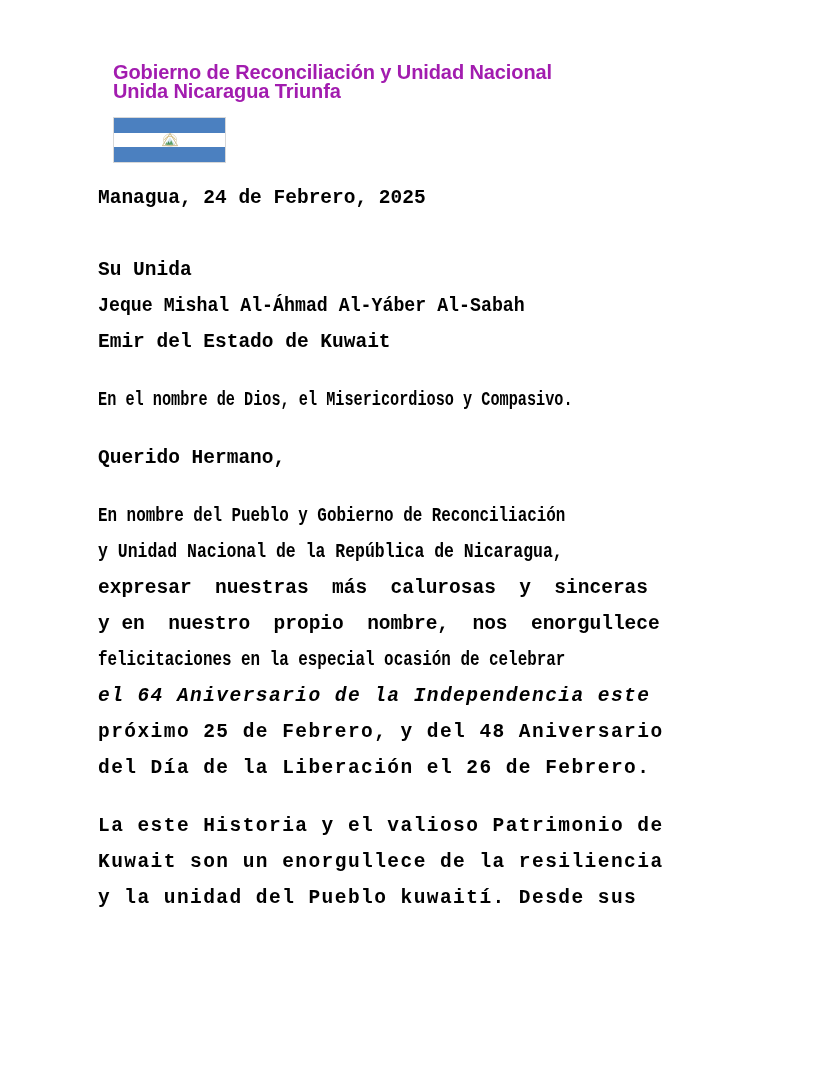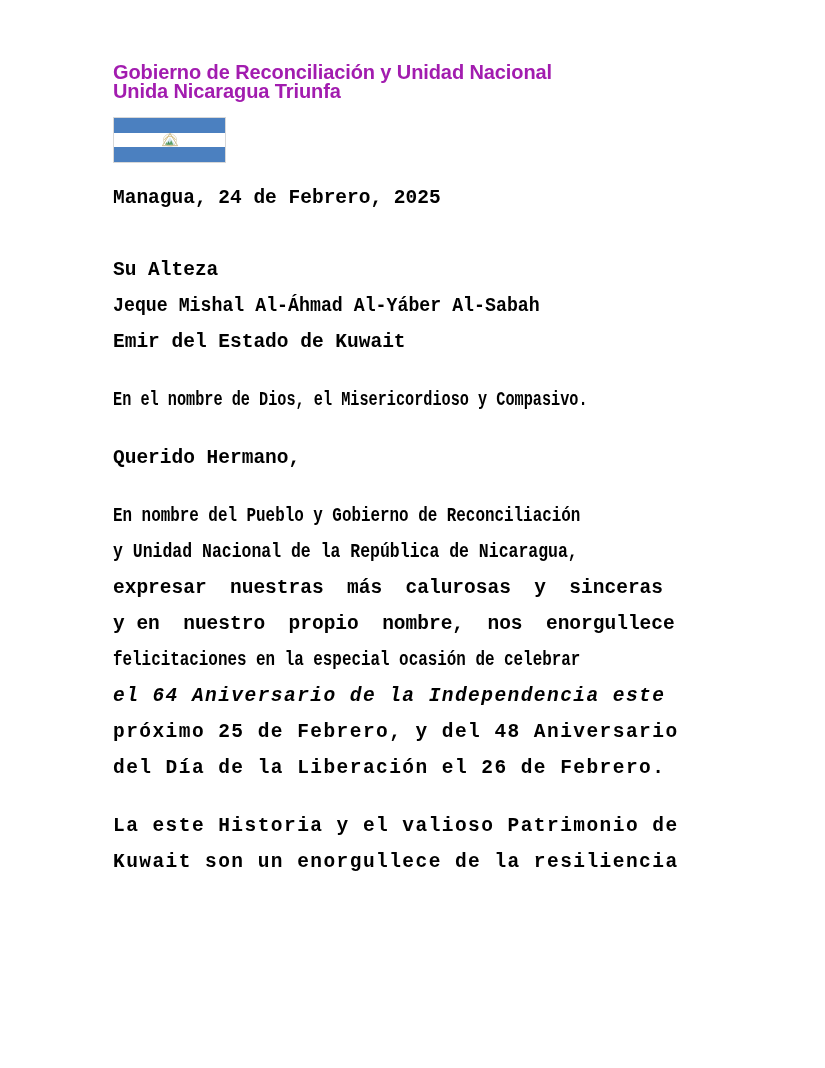--- a/index.html
+++ b/index.html
@@ -67,21 +67,21 @@
     top: 50%;
     width: 19px;
     height: 17px;
     transform: translate(-50%, -50%);
     opacity: 0.85;
   }
 
   
   .doc-body {
     position: absolute;
-    left: 113px;
+    left: 98px;
     top: 180px;
     width: 600px;
   }
   .line {
     font-family: "Liberation Mono", "DejaVu Sans Mono", monospace;
     font-weight: bold;
     font-size: 19.5px;
     line-height: 36px;
     color: #000000;
     white-space: pre;
@@ -116,21 +116,21 @@
       <ellipse cx="20" cy="18" rx="14" ry="13" fill="none" stroke="#b09a55" stroke-width="1.2" opacity="0.7"></ellipse>
     </svg>
   </div>
 
   <div class="doc-body">
 
     <div class="line">Managua, 24 de Febrero, 2025</div>
 
     <div class="gap-lg"></div>
 
-    <div class="line">Su Alteza</div>
+    <div class="line">Su Unida</div>
     <div class="line" style="transform: scaleX(0.935);">Jeque Mishal Al-Áhmad Al-Yáber Al-Sabah</div>
     <div class="line">Emir del Estado de Kuwait</div>
 
     <div class="gap-sm"></div>
 
     <div class="line" style="transform: scaleX(0.78);">En el nombre de Dios, el Misericordioso y Compasivo.</div>
 
     <div class="gap-sm"></div>
 
     <div class="line">Querido Hermano,</div>
@@ -146,16 +146,17 @@
       <div class="line" style="letter-spacing: 1.45px; font-style: italic;">el 64 Aniversario de la Independencia este</div>
       <div class="line" style="letter-spacing: 1.45px;">próximo 25 de Febrero, y del 48 Aniversario</div>
       <div class="line" style="letter-spacing: 1.45px;">del Día de la Liberación el 26 de Febrero.</div>
     </div>
 
     <div class="gap-sm"></div>
 
     <div>
       <div class="line" style="letter-spacing: 1.45px;">La este Historia y el valioso Patrimonio de</div>
       <div class="line" style="letter-spacing: 1.45px;">Kuwait son un enorgullece de la resiliencia</div>
+      <div class="line" style="letter-spacing: 1.45px;">y la unidad del Pueblo kuwaití. Desde sus</div>
     </div>
 
   </div>
 </div>
 
 </body></html>

